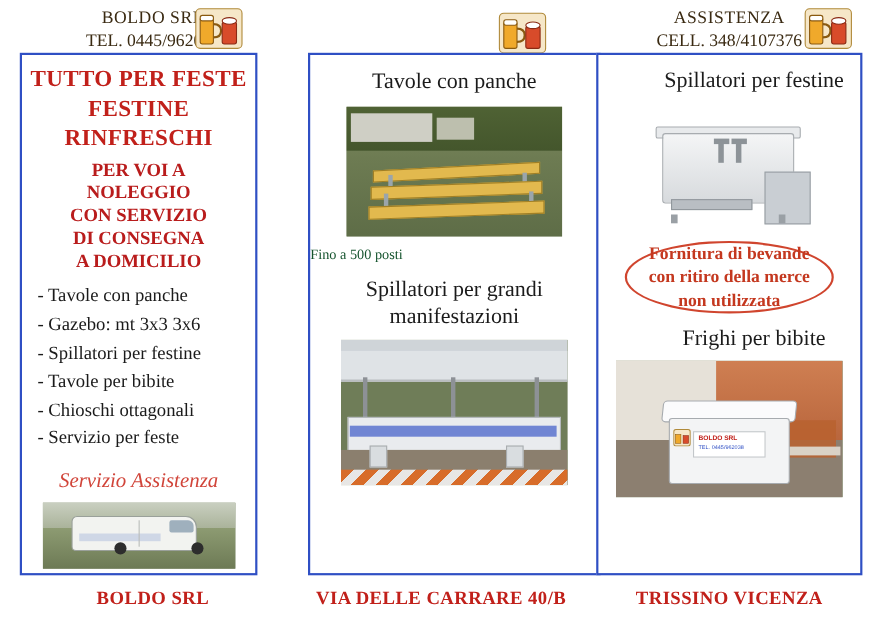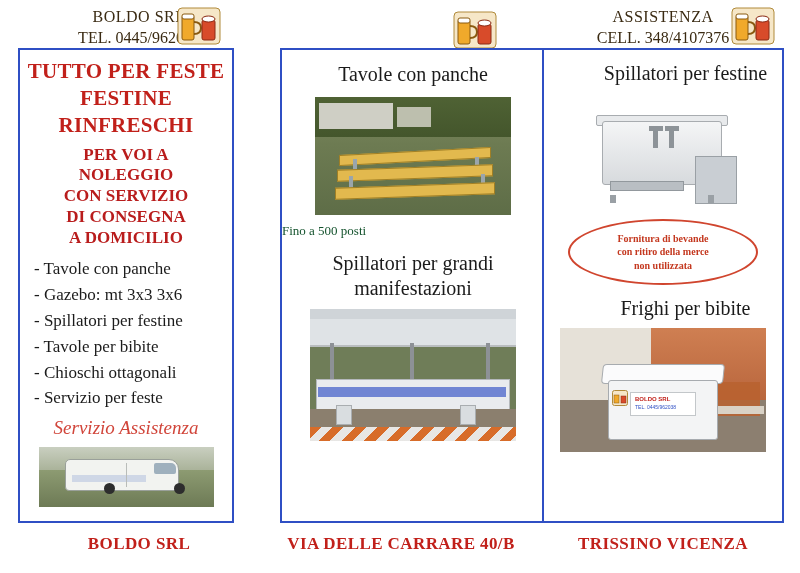--- a/index.html
+++ b/index.html
@@ -79,21 +79,21 @@
     color: #1b1b1b;
     font-size: 17px;
     line-height: 1.52;
   }
   .l-list li { white-space: nowrap; }
   .l-service {
     text-align: center;
     color: #d1453a;
     font-size: 19px;
     font-style: italic;
-    margin-top: 6px;
+    margin-top: 16px;
   }
 
   
   .photo {
     position: relative;
     overflow: hidden;
     background: #6f7d58;
   }
   .photo-van {
     margin: 8px auto 0 auto;
@@ -192,21 +192,21 @@
     width: 186px;
     height: 62px;
     border: 2px solid #d0452e;
     border-radius: 50%;
     display: flex;
     align-items: center;
     justify-content: center;
   }
   .oval-text {
     color: #c4381f;
-    font-size: 10px;
+    font-size: 16px;
     font-weight: bold;
     text-align: center;
     line-height: 1.35;
     padding: 0 10px;
   }
   .photo-fridge {
     margin: 8px auto 0 auto;
     width: 206px;
     height: 124px;
   }

